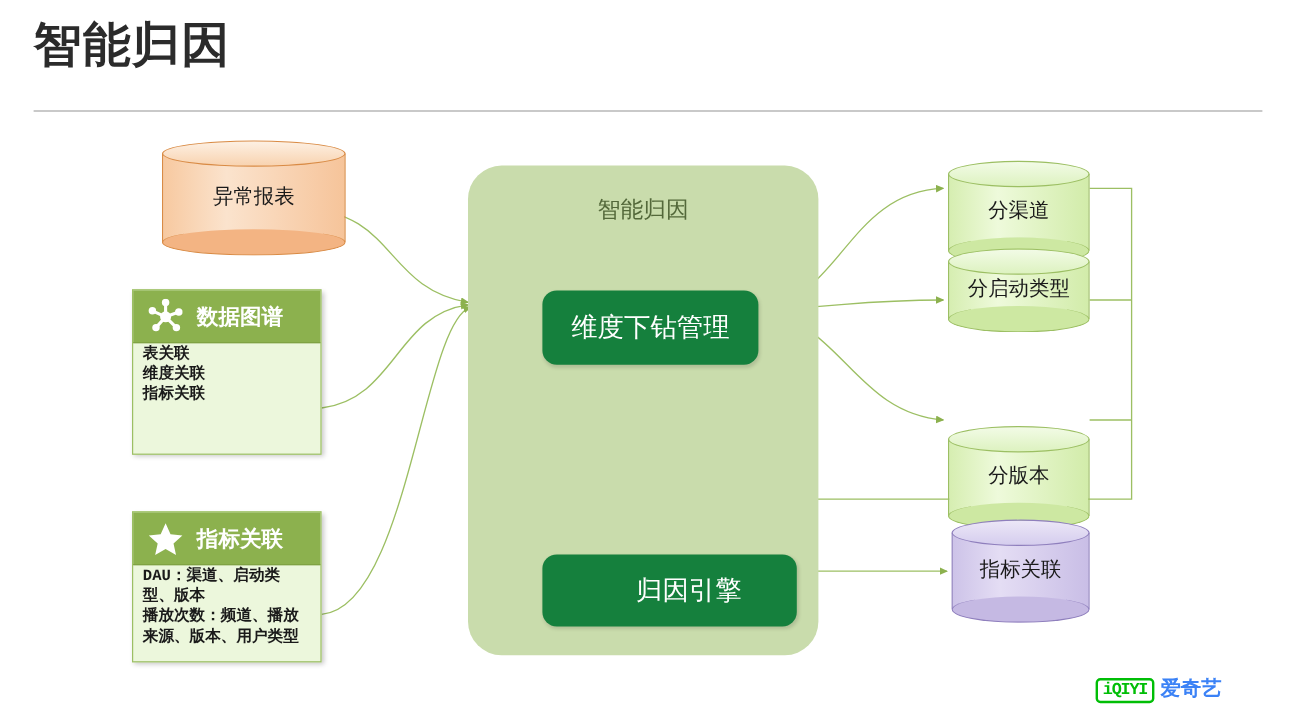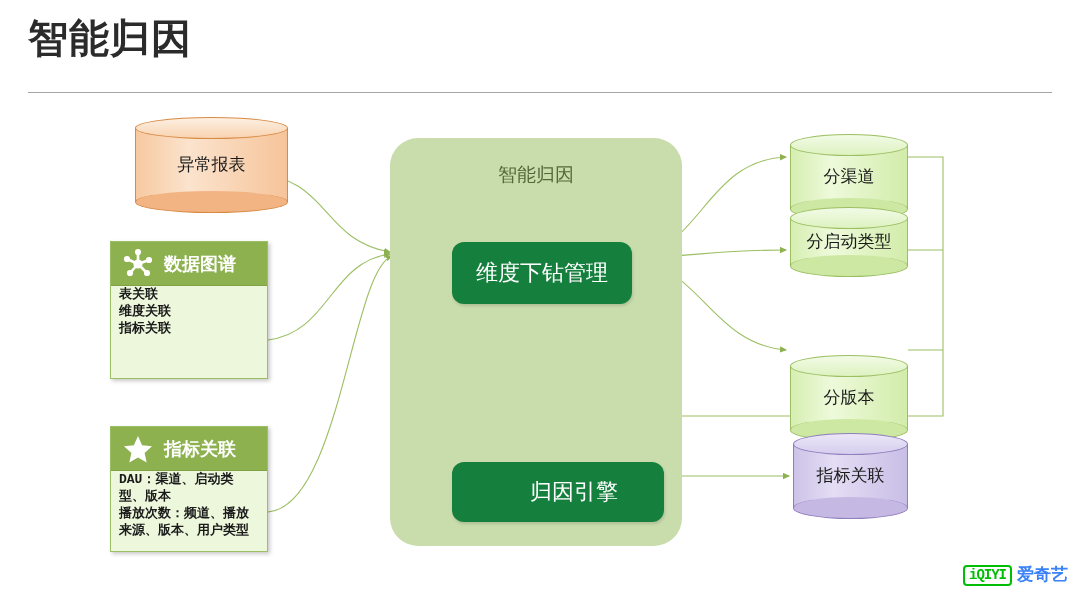--- a/index.html
+++ b/index.html
@@ -66,21 +66,21 @@
   .container-box{position:absolute;left:390px;top:138px;width:292px;height:408px;
       background:#c9dcac;border-radius:28px;}
   .container-title{position:absolute;left:390px;top:162px;width:292px;text-align:center;
       font-size:19px;color:#53683a;}
 
   .proc{position:absolute;border-radius:12px;background:#15803d;
       display:flex;align-items:center;justify-content:center;color:#ffffff;
       font-size:22px;box-shadow:1px 2px 3px rgba(0,0,0,.13);margin-top:16px;}
 
   
-  .logo{position:absolute;left:963px;top:565px;display:flex;align-items:center;gap:5px;}
+  .logo{position:absolute;left:913px;top:565px;display:flex;align-items:center;gap:5px;}
   .logo .mark{border:2px solid #00be06;border-radius:4px;color:#00be06;font-size:14px;
       font-weight:bold;padding:1px 4px 2px 4px;letter-spacing:-1px;line-height:14px;}
   .logo .word{color:#3b82f6;font-size:17px;font-weight:bold;line-height:17px;}
 </style>
 </head>
 <body>
 
 <div id="slide">
 
   <div class="page-title">智能归因</div>

